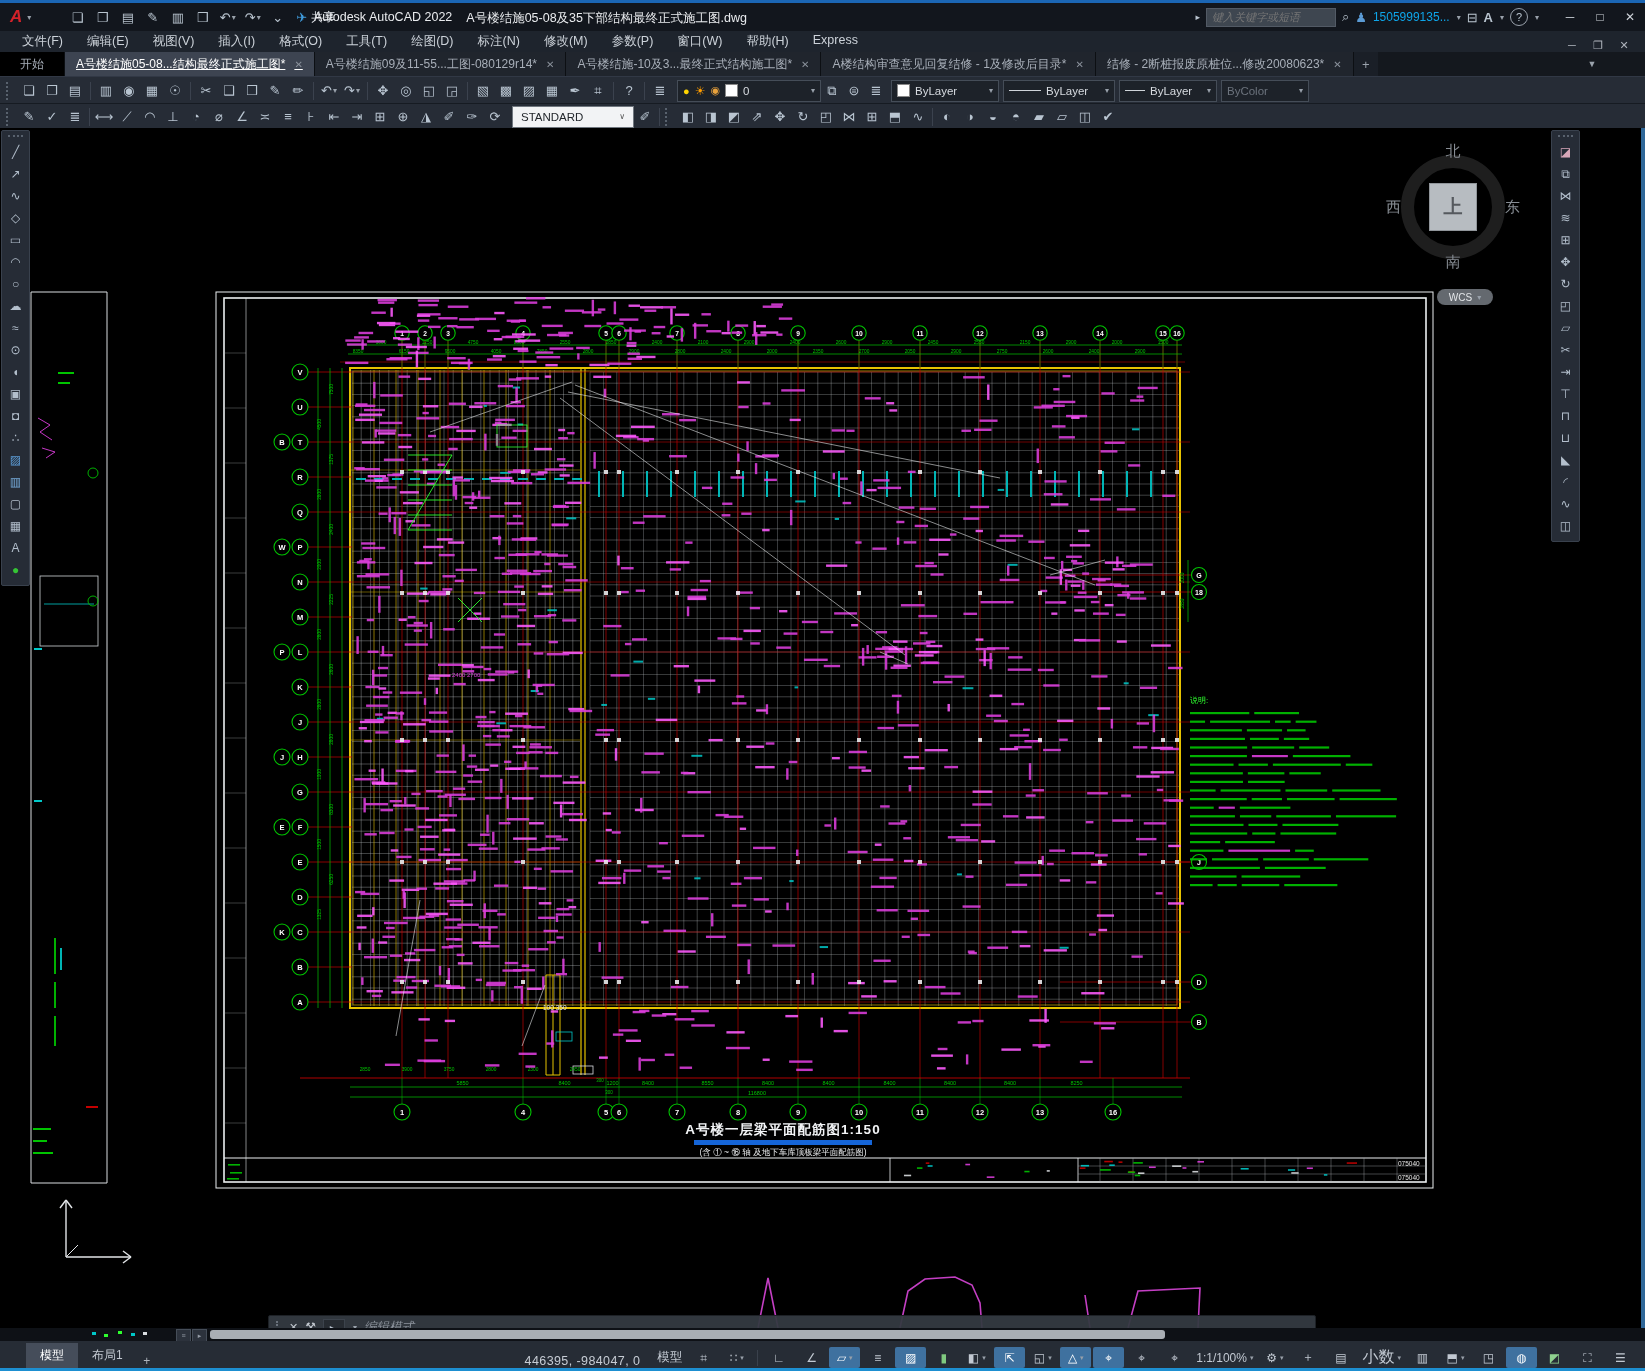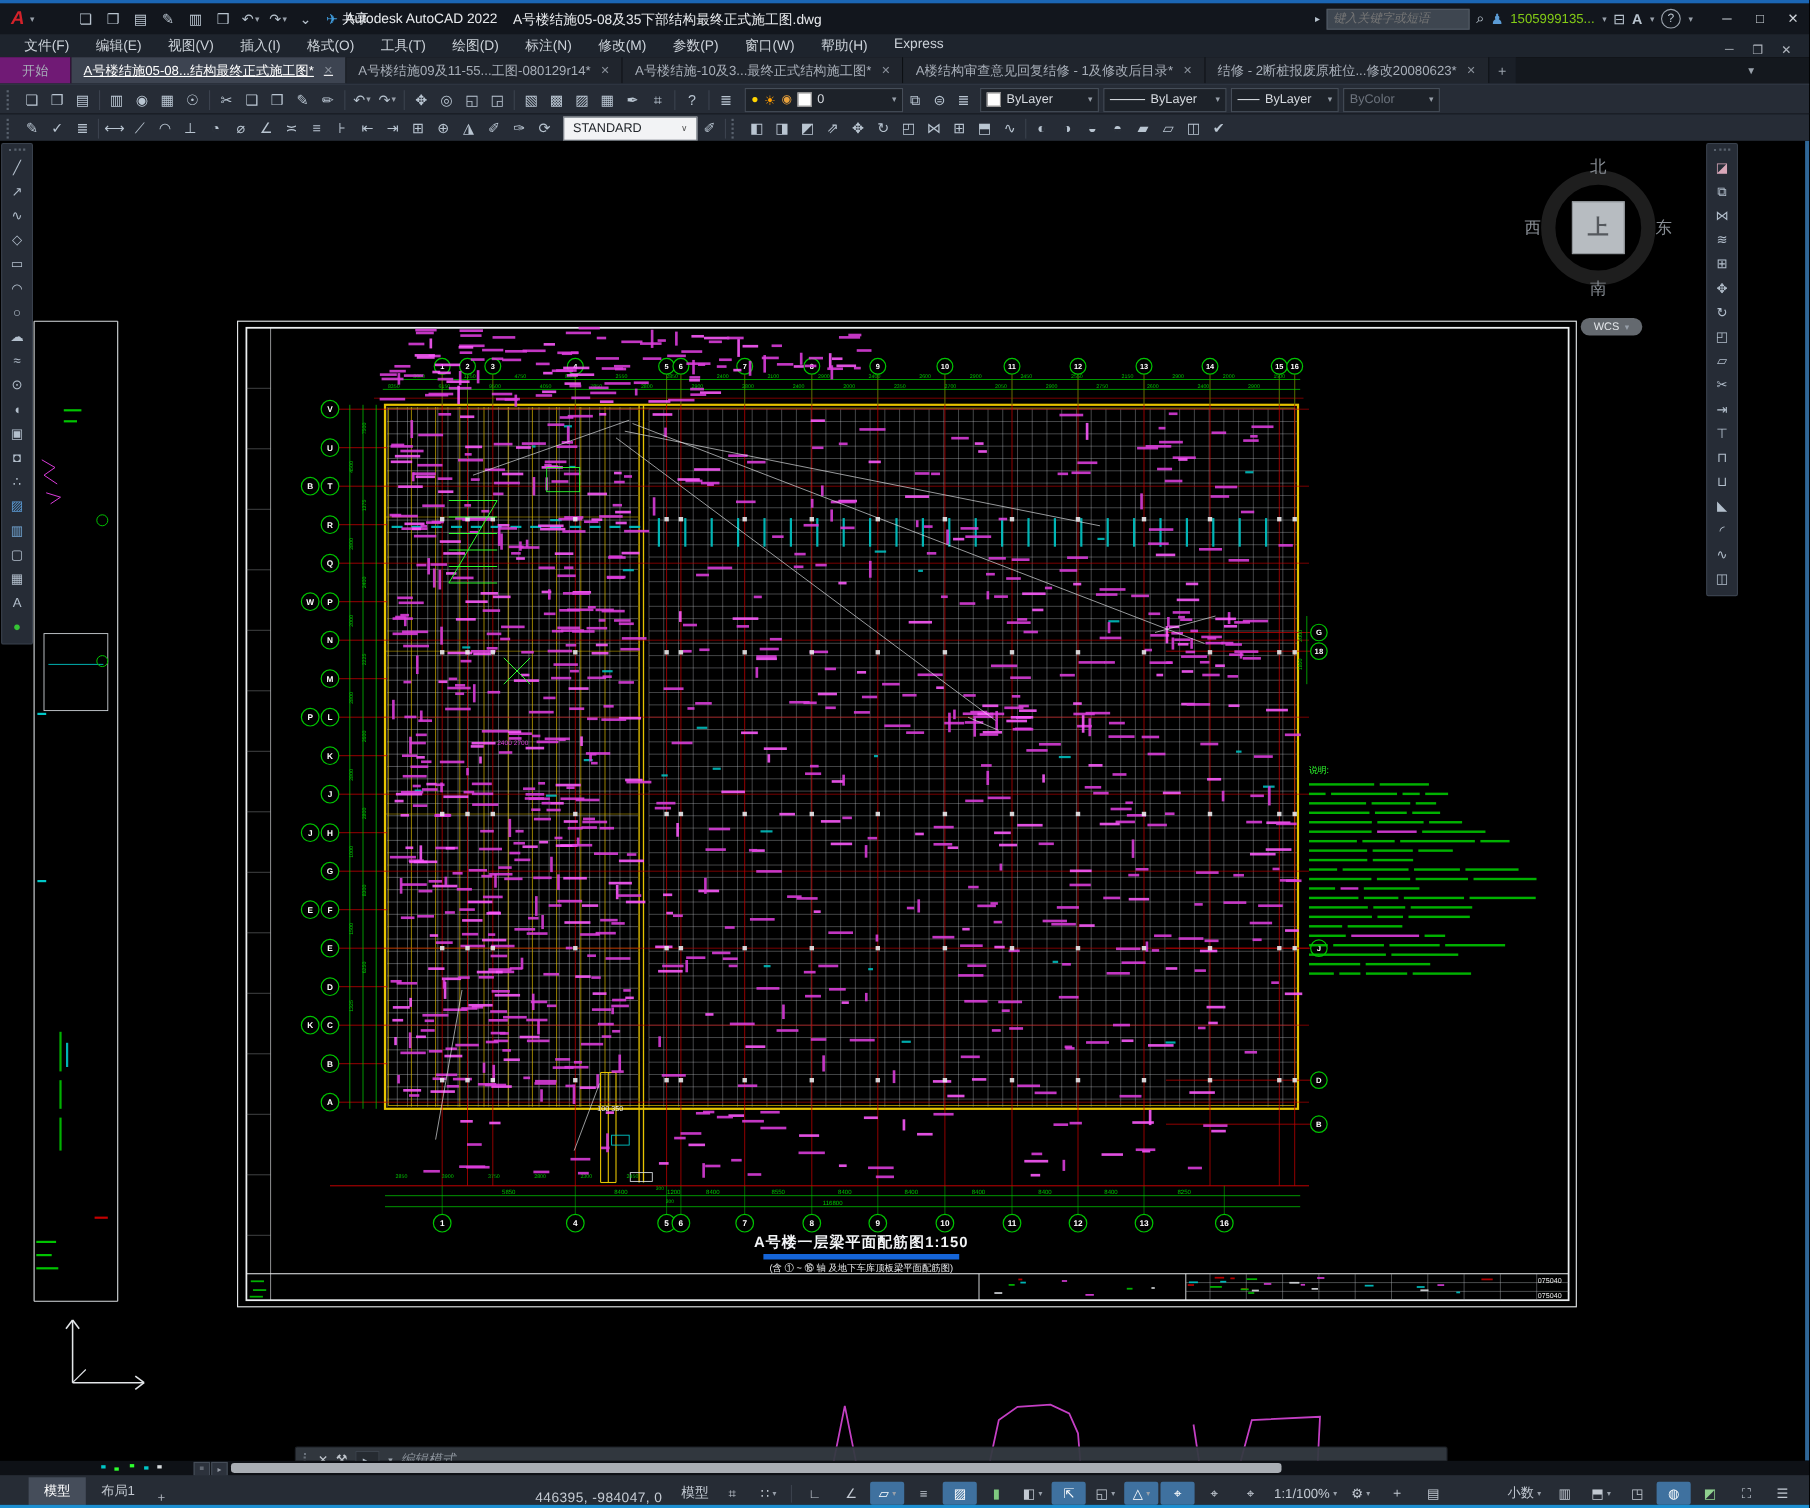--- a/index.html
+++ b/index.html
@@ -8,32 +8,32 @@
   .titlebar{position:absolute;top:0;left:0;right:0;height:28px;background:#12161d;border-top:3px solid #1b66b5;display:flex;align-items:center;color:#d6dadf;font-size:12px;}
   .applogo{font-weight:bold;font-style:italic;font-size:17px;color:#d3222a;padding:0 4px 0 10px;}
   .caret{font-size:8px;color:#98a0aa;margin-left:1px;}
   .qatbtn{width:25px;height:22px;display:flex;align-items:center;justify-content:center;color:#b9c4cf;font-size:13px;border-radius:2px;}
   .share{display:flex;align-items:center;gap:4px;color:#dfe3e8;margin-left:6px;font-size:12px;}
   .share .pl{color:#3f9bdc;font-size:13px;}
   .title-center{position:absolute;left:314px;top:7px;white-space:nowrap;font-size:12.5px;color:#e9ebee;display:flex;gap:14px;}
   .tb-right{position:absolute;right:0;top:3px;display:flex;align-items:center;gap:6px;height:22px;}
   .searchbox{width:118px;height:17px;background:#3e4650;border:1px solid #525a65;color:#9aa2ac;font-style:italic;font-size:11px;padding:0 5px;font-family:"Liberation Sans",sans-serif;}
   .ticon{color:#b9c4cf;font-size:13px;display:flex;align-items:center;}
-  .user{color:#84cc16;font-size:12px;}
+  .user{color:#0ea5e9;font-size:12px;}
   .winbtns{display:flex;margin-left:10px;}
   .winbtns span{width:30px;height:22px;display:flex;align-items:center;justify-content:center;color:#cfd4da;font-size:12px;}
   
   .menubar{position:absolute;top:31px;left:0;right:0;height:21px;background:#1e242d;display:flex;align-items:flex-end;font-size:12.5px;color:#ccd2d9;padding-left:10px;}
   .mi{padding:2px 12px;}
   .docbtns{margin-left:auto;display:flex;padding-right:8px;}
   .docbtns span{width:26px;text-align:center;color:#aeb4bc;font-size:11px;}
   
   .tabbar{position:absolute;top:52px;left:0;right:0;height:24px;background:#14181e;display:flex;align-items:stretch;}
   .tab{display:flex;align-items:center;gap:9px;padding:0 11px;font-size:12px;color:#a7aeb8;background:#20252d;border-right:1px solid #0c0f13;white-space:nowrap;}
-  .tab.start{padding:0 20px;background:#701a75;}
+  .tab.start{padding:0 20px;background:#000000;}
   .tab.active{background:#3d4451;color:#fff;text-decoration:underline;}
   .tab .x{color:#8a919b;font-size:10px;}
   .newtab{width:24px;display:flex;align-items:center;justify-content:center;color:#9aa2ac;background:#1a1f27;font-size:13px;}
   .tab-ovf{margin-left:auto;margin-right:42px;width:22px;display:flex;align-items:center;justify-content:center;color:#9aa2ac;font-size:9px;}
   
   .tbrow{position:absolute;left:0;right:0;background:#262c36;display:flex;align-items:center;padding-left:4px;}
   #tb1{top:76px;height:27px;border-top:1px solid #313845;}
   #tb2{top:103px;height:25px;border-top:1px solid #161b22;}
   .tbtn{width:22px;height:22px;display:flex;align-items:center;justify-content:center;color:#b9c5d1;font-size:13px;border-radius:2px;flex:none;}
   .vsep{width:1px;height:18px;background:#3b424e;margin:0 3px;flex:none;}
@@ -2486,21 +2486,21 @@
           <span>⚙</span>
           <span class="caret">▾</span>
         </span>
         <span class="sbtn">
           <span>＋</span>
         </span>
         <span class="sbtn">
           <span>▤</span>
         </span>
         <span class="sbtn">
-          <span style="font-size: 12px; margin-left: 46px;">小数</span>
+          <span style="font-size: 16px;">小数</span>
           <span class="caret">▾</span>
         </span>
         <span class="sbtn">
           <span>▥</span>
         </span>
         <span class="sbtn">
           <span>⬒</span>
           <span class="caret">▾</span>
         </span>
         <span class="sbtn">

